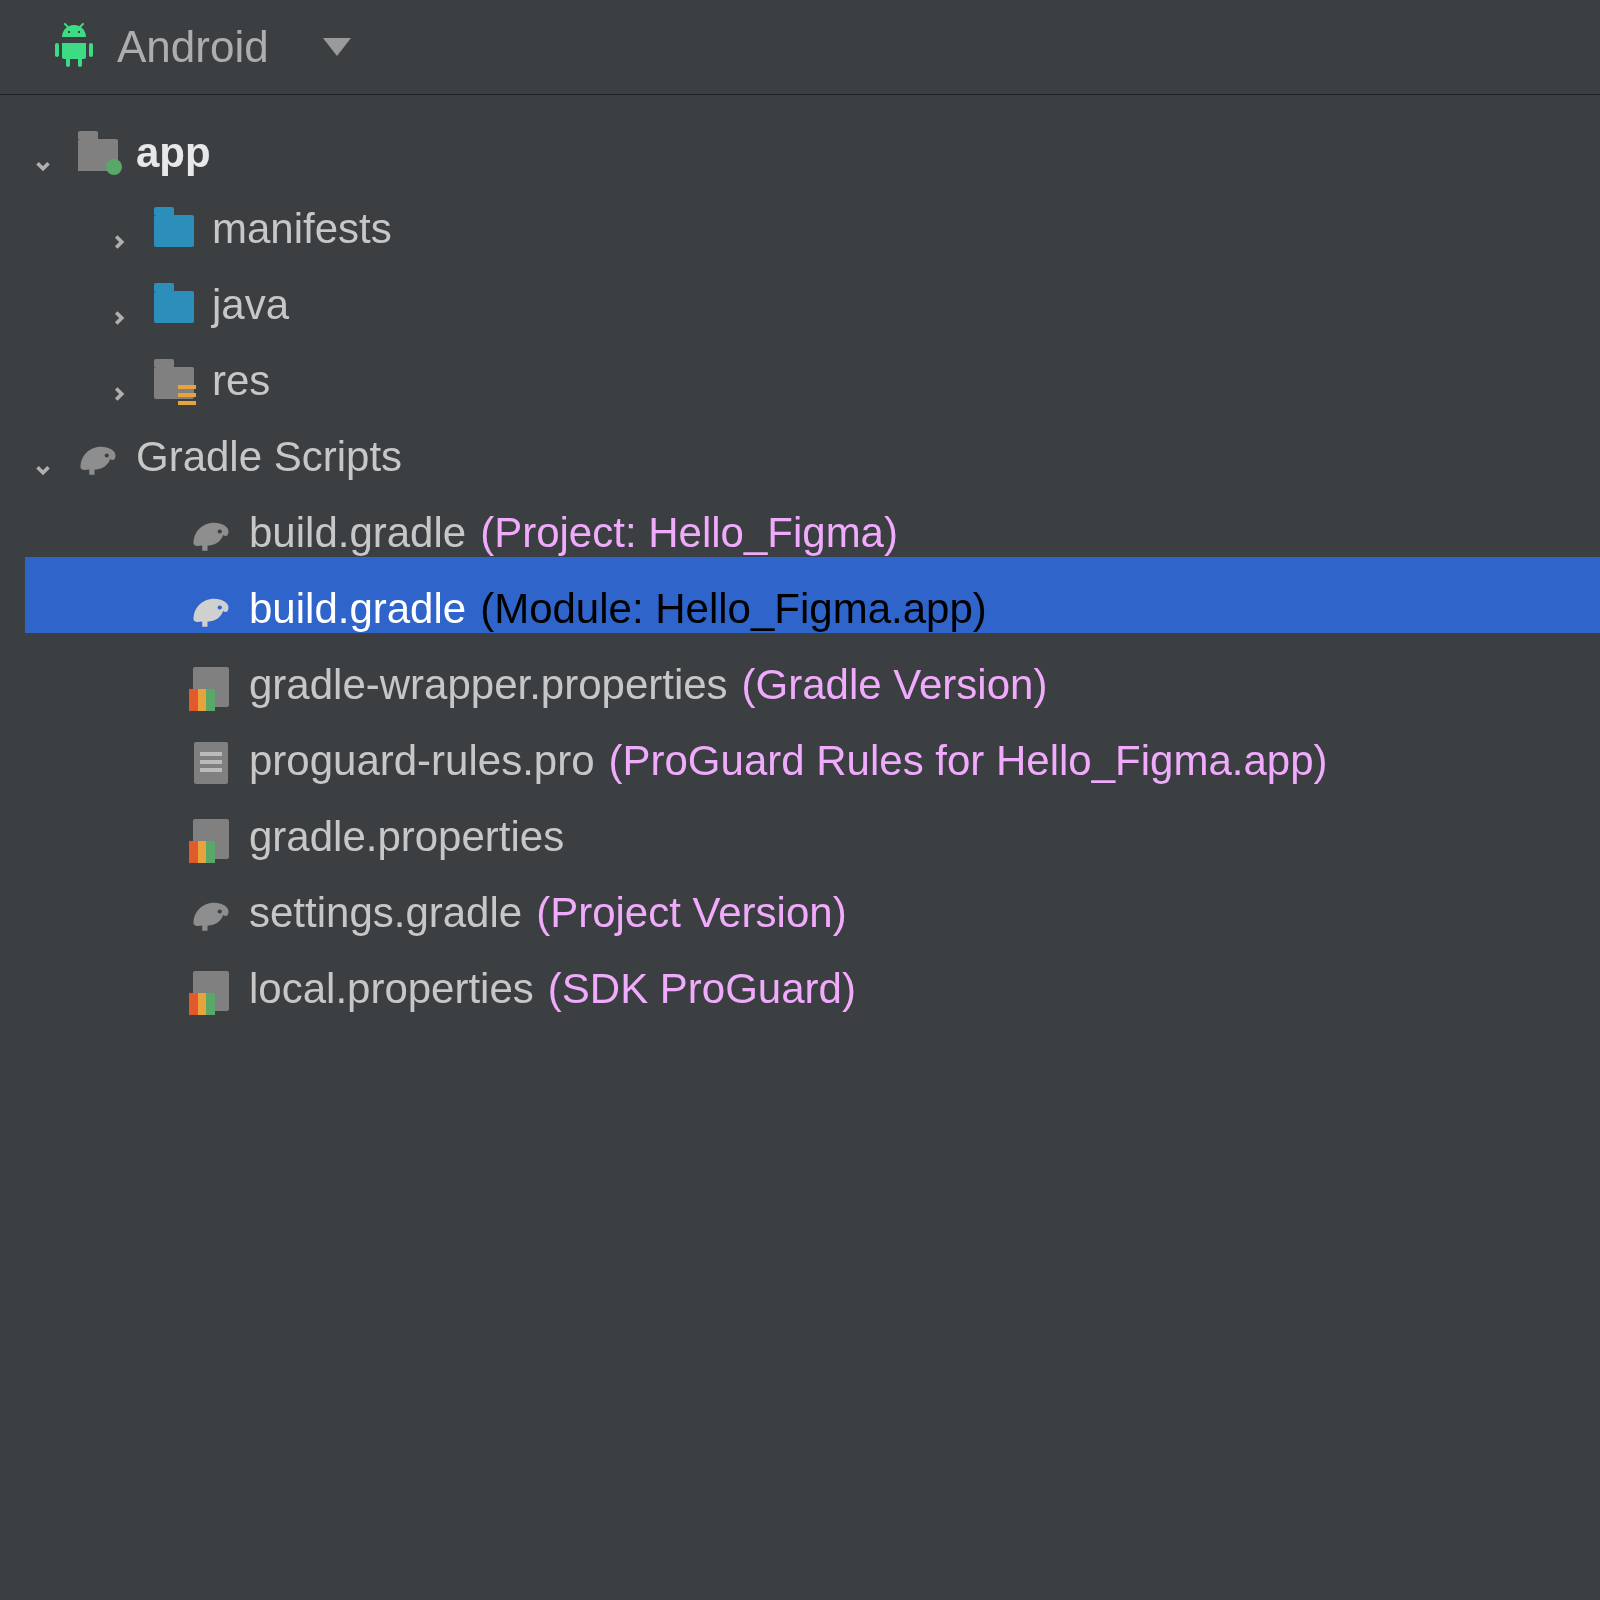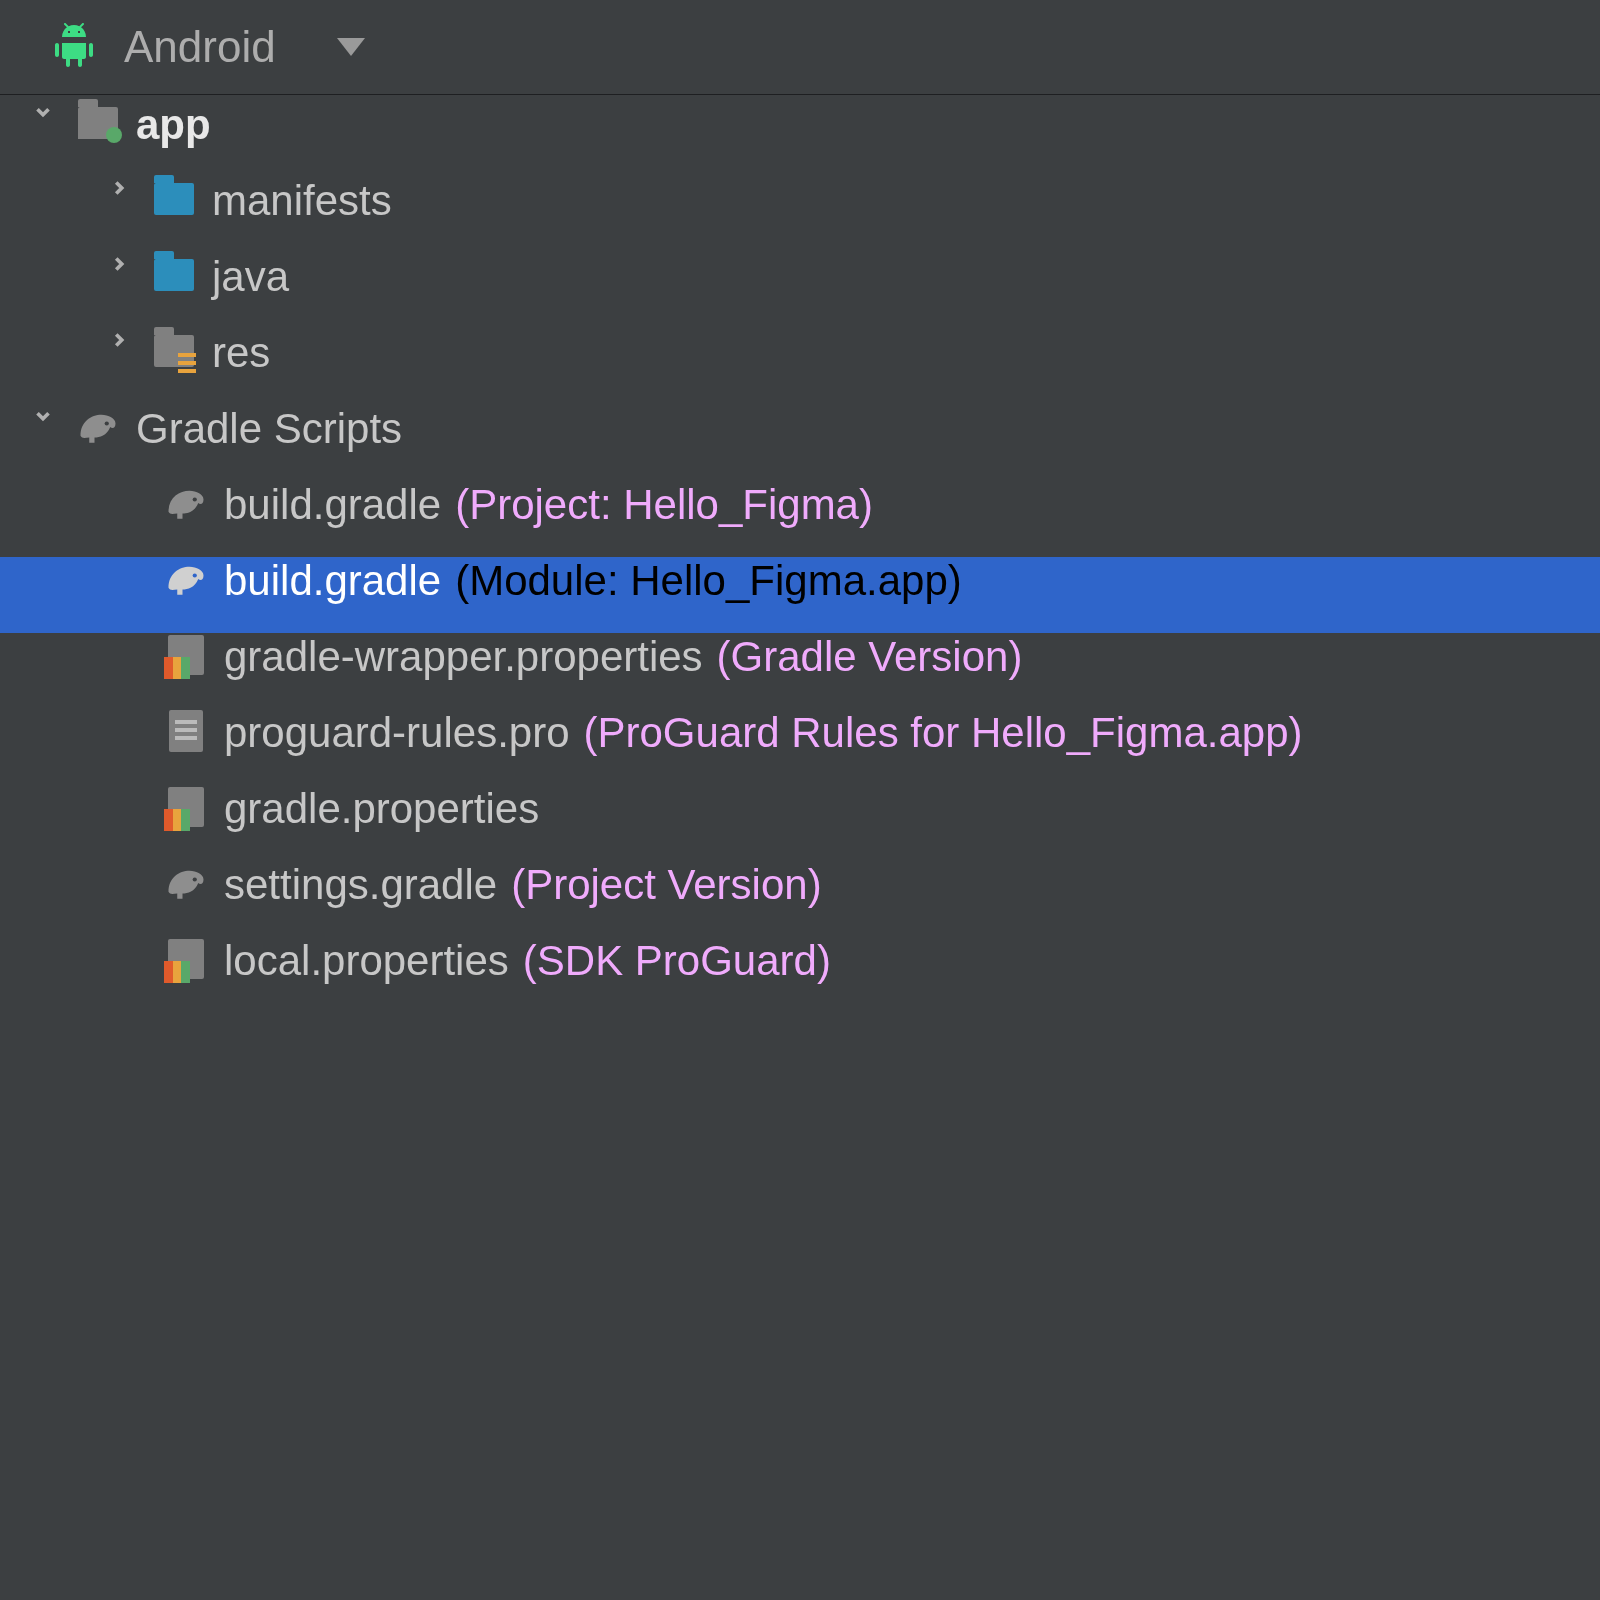--- a/index.html
+++ b/index.html
@@ -10,21 +10,21 @@
       font-family: -apple-system, BlinkMacSystemFont, "Segoe UI", sans-serif;
       color: #BBBBBB;
       overflow: hidden;
     }
     .header {
       height: 95px;
       border-bottom: 1px solid #1E1F21;
       display: flex;
       align-items: center;
       padding-left: 50px;
-      gap: 26px;
+      gap: 19px;
     }
     .android-icon {
       width: 48px;
       height: 48px;
     }
     .header-title {
       font-size: 44px;
       color: #ADADAD;
       font-weight: 400;
     }
@@ -34,21 +34,21 @@
       height: 0;
       border-left: 14px solid transparent;
       border-right: 14px solid transparent;
       border-top: 18px solid #9A9A9A;
     }
     .tree {
       padding-top: 6px;
     }
     .tree-row {
       display: flex;
-      align-items: flex-start;
+      align-items: flex-end;
       height: 76px;
       white-space: nowrap;
       cursor: pointer;
     }
     .tree-row.selected {
       background: #2F65CA;
     }
     .arrow {
       width: 22px;
       height: 22px;
@@ -60,21 +60,21 @@
       flex-shrink: 0;
     }
     .arrow.down svg polyline,
     .arrow.right svg polyline {
       fill: none;
       stroke: #B0B0B0;
       stroke-width: 4;
     }
     .indent-0 { padding-left: 32px; }
     .indent-1 { padding-left: 108px; }
-    .indent-2 { padding-left: 120px; }
+    .indent-2 { padding-left: 120px; margin-left: 25px; }
     .icon-box {
       width: 44px;
       height: 44px;
       margin-right: 16px;
       flex-shrink: 0;
       display: flex;
       align-items: center;
       justify-content: center;
     }
     .label {

